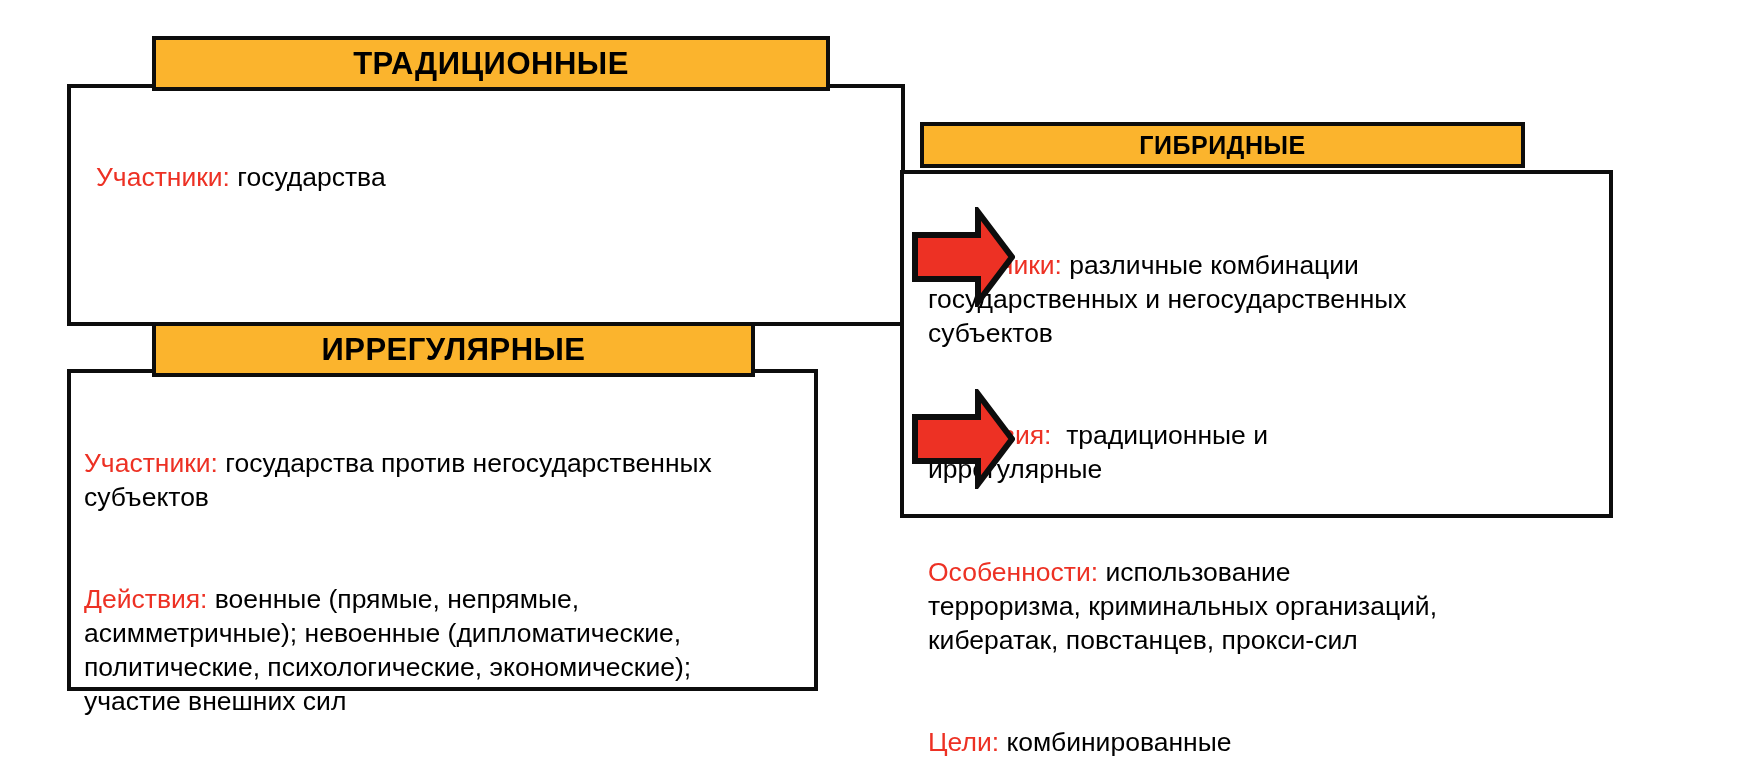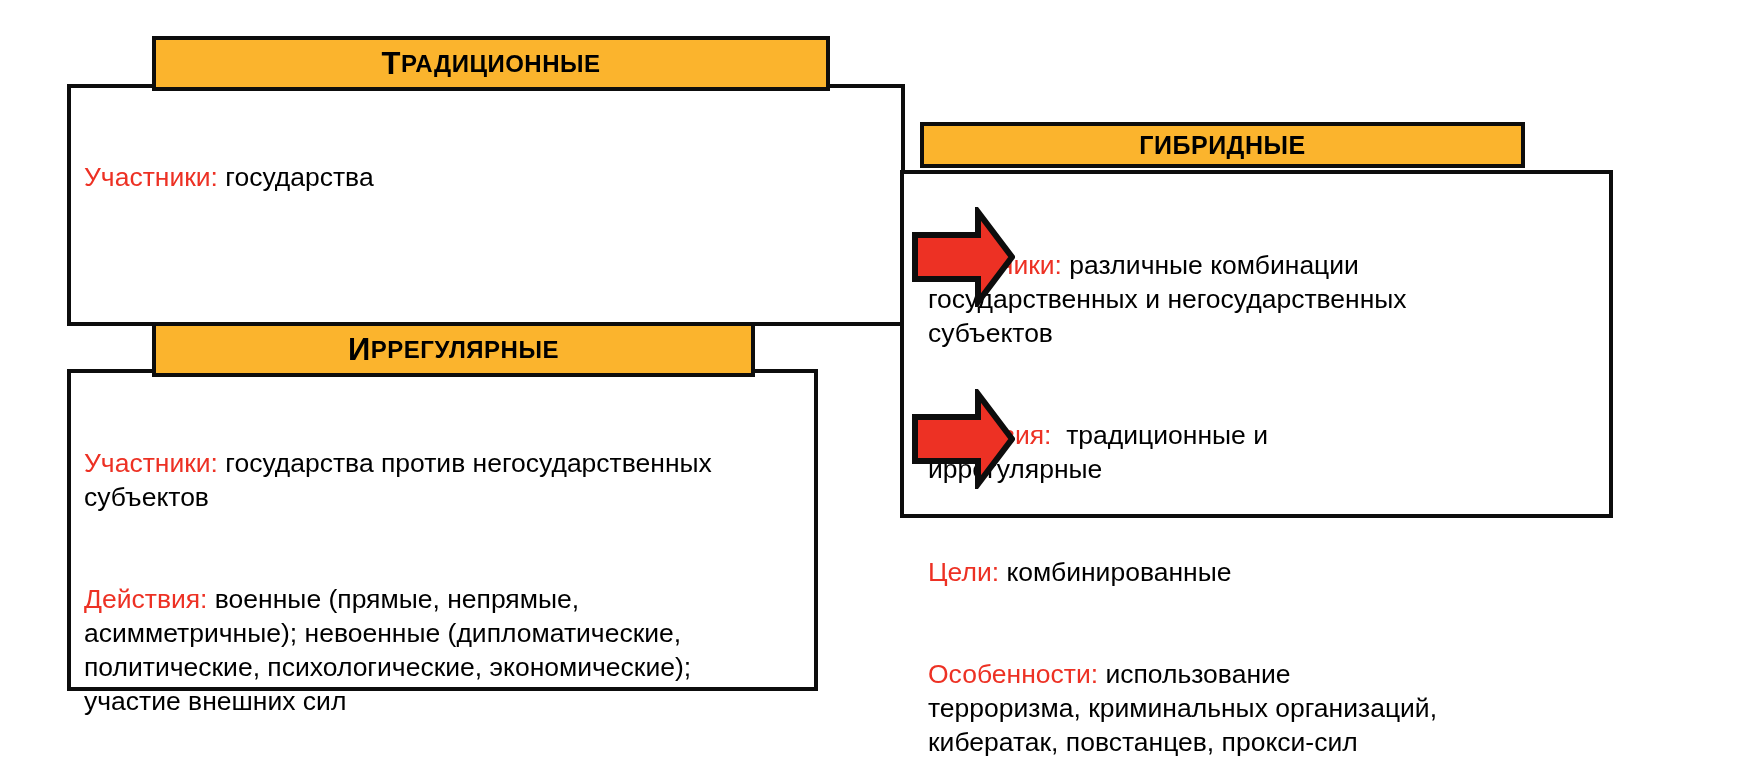--- a/index.html
+++ b/index.html
@@ -37,21 +37,21 @@
     justify-content: center;
     color: #000000;
     font-weight: bold;
     letter-spacing: 0.5px;
   }
   .card-header .cap {
     font-size: 31px;
     line-height: 1;
   }
   .card-header .rest {
-    font-size: 24px;
+    font-size: 31px;
     line-height: 1;
   }
   .card-header.plain {
     font-size: 25px;
     line-height: 1;
   }
 
   .card-text {
     position: absolute;
     z-index: 4;
@@ -75,21 +75,21 @@
 
 <div id="canvas">
 
   <div class="card-body" style="left:67px; top:84px; width:838px; height:242px;"></div>
 
   <div class="card-header" style="left:152px; top:36px; width:678px; height:55px;">
     <span class="cap">Т</span>
       <span class="rest">РАДИЦИОННЫЕ</span>
   </div>
 
-  <div class="card-text" style="left:84px; top:92px; width:820px;">
+  <div class="card-text" style="left:96px; top:92px; width:820px;">
     <div><span class="lbl">Участники:</span><span> государства</span></div>
   </div>
 
   <div class="card-body" style="left:67px; top:369px; width:751px; height:322px;"></div>
 
   <div class="card-header" style="left:152px; top:322px; width:603px; height:55px;">
     <span class="cap">И</span>
       <span class="rest">РРЕГУЛЯРНЫЕ</span>
   </div>
 
@@ -108,24 +108,24 @@
   <div class="card-header plain" style="left:920px; top:122px; width:605px; height:46px;">
     <span>ГИБРИДНЫЕ</span>
   </div>
 
   <div class="card-text" style="left:928px; top:180px; width:690px;">
     <div><span class="lbl">Участники:</span><span> различные комбинации
 государственных и негосударственных
 субъектов</span></div>
     <div><span class="lbl">Действия:</span><span>  традиционные и
 иррегулярные</span></div>
-    <div><span class="lbl">Цели:</span><span> комбинированные</span></div>
     <div><span class="lbl">Особенности:</span><span> использование
 терроризма, криминальных организаций,
 кибератак, повстанцев, прокси-сил</span></div>
+    <div><span class="lbl">Цели:</span><span> комбинированные</span></div>
   </div>
 
   <div class="arrow" style="left:912px; top:207px; width:103px; height:100px;">
     <svg width="103" height="100" viewBox="0 0 103 100">
       <polygon points="3,28 66,28 66,5 100,50 66,95 66,72 3,72" fill="#ED3124" stroke="#0d0d0d" stroke-width="6" stroke-linejoin="miter"></polygon>
     </svg>
   </div>
 
   <div class="arrow" style="left:912px; top:389px; width:103px; height:100px;">
     <svg width="103" height="100" viewBox="0 0 103 100">

